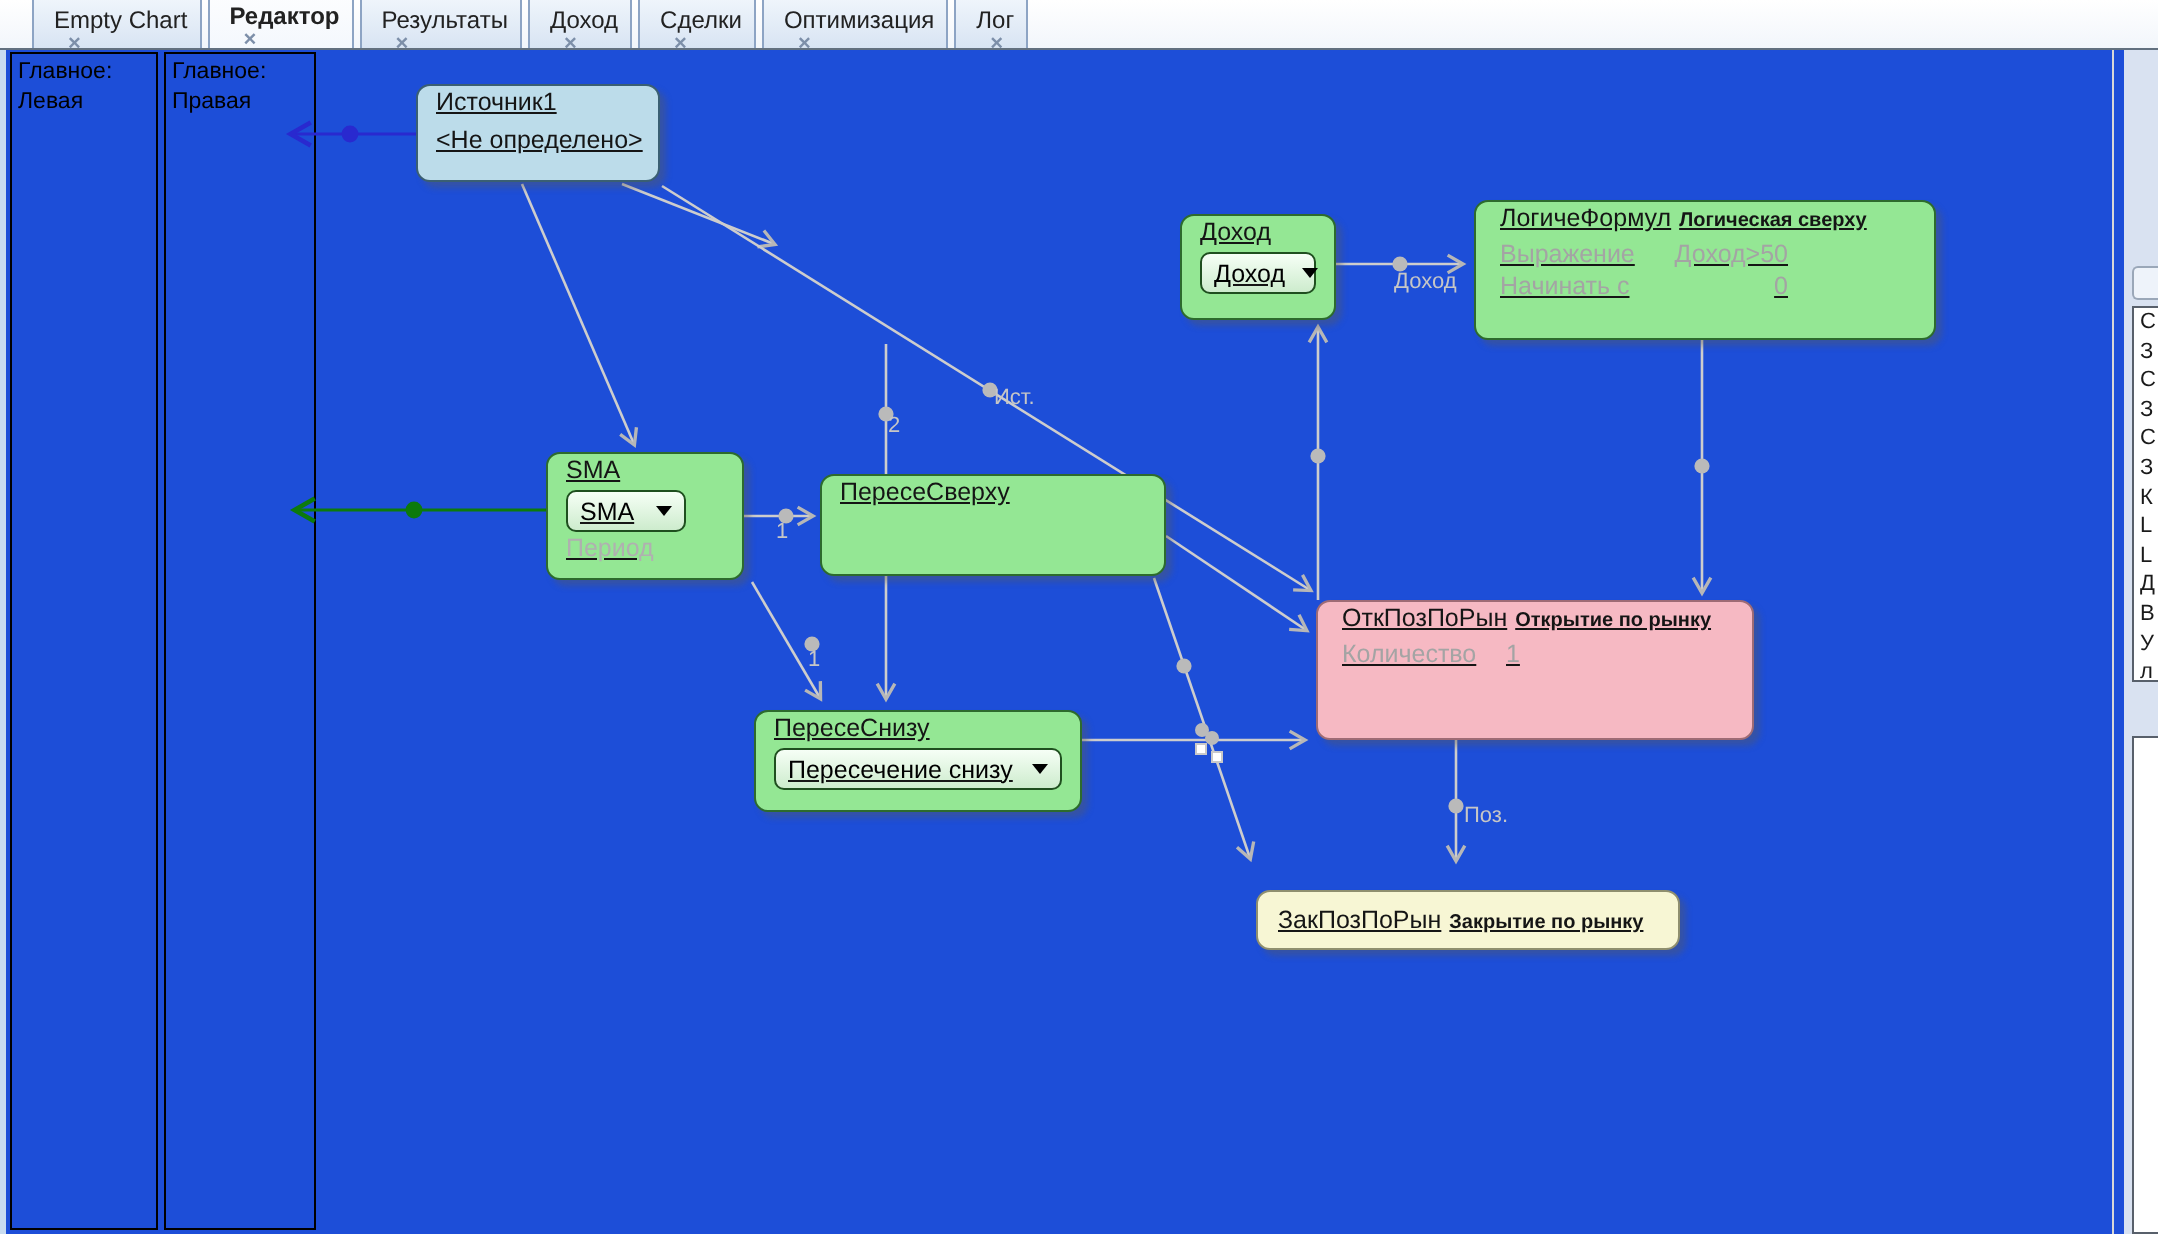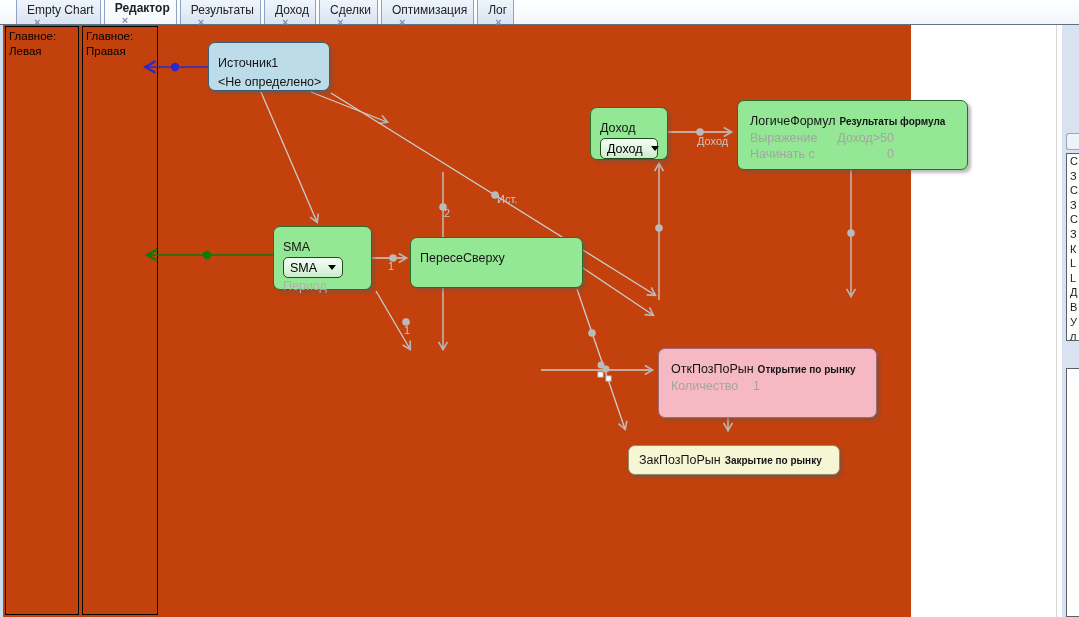--- a/index.html
+++ b/index.html
@@ -10,35 +10,35 @@
   .tabbar{position:absolute;left:0;top:0;width:1079px;height:25px;
     background:linear-gradient(#ffffff,#f2f6fb);border-bottom:1px solid #62707f;
     display:flex;align-items:flex-end;padding-left:16px;box-sizing:border-box;}
   .tab{display:flex;height:21px;padding:12px 6px 0 10px;margin-right:3px;
     border:1px solid #8da4c4;border-bottom:none;border-radius:4px 4px 0 0;
     background:linear-gradient(#f7fbfe,#d8e4f3);font-size:12px;color:#222;cursor:default;flex-direction:column;}
   .tab.active{background:linear-gradient(#ffffff,#f4f8fd);font-weight:bold;height:23px;}
   .tab .tx{margin-left:7px;color:#7d8fa9;font-size:11px;font-weight:bold;line-height:11px;}
 
   
-  .canvas{position:absolute;left:0;top:25px;width:911px;height:592px;background:#c2410c;}
+  .canvas{position:absolute;left:0;top:25px;width:1079px;height:592px;background:#1d4ed8;}
   .chrome-strip{position:absolute;left:0;top:0;width:3px;height:592px;background:#c9dcf0;}
   .wallcol{position:absolute;top:1px;height:589px;border:1px solid #000;background:transparent;box-sizing:border-box;}
   .wallcol .wl{display:block;font-size:11.5px;color:#000;line-height:15px;padding:2px 0 0 3px;}
   svg.wires{position:absolute;left:0;top:0;width:1079px;height:592px;z-index:2;}
   .elab{position:absolute;z-index:3;font-size:11px;color:#c6c6c6;white-space:nowrap;}
 
   
   .node{position:absolute;z-index:4;border-radius:7px;box-sizing:border-box;
-    box-shadow:3px 3px 3px rgba(90,90,90,.40);padding:12px 9px 4px 9px;font-size:12.5px;color:#151515;}
+    box-shadow:3px 3px 3px rgba(90,90,90,.40);padding:0 9px 4px 9px;font-size:12.5px;color:#151515;text-decoration:underline;}
   .node .nt{white-space:nowrap;line-height:16px;}
   .node .st{font-size:10px;font-weight:bold;margin-left:4px;}
   .n-blue{background:#bcdcea;border:1.4px solid #3a5f73;}
   .n-green{background:#94e794;border:1.4px solid #2d6b2d;}
-  .n-pink{background:#f6b9c3;border:1.4px solid #9e6b75;margin-top:48px;}
+  .n-pink{background:#f6b9c3;border:1.4px solid #9e6b75;}
   .n-cream{background:#f7f6d4;border:1.4px solid #8f8f6f;}
   .dd{display:flex;align-items:center;justify-content:space-between;box-sizing:border-box;
     margin-top:2px;height:21px;padding:0 6px 0 6px;border:1.3px solid #1f4f1f;border-radius:5px;
     background:linear-gradient(#f6fff6,#cdeccd);font-size:12.5px;color:#000;white-space:nowrap;}
   .tri{width:0;height:0;border-left:4px solid transparent;border-right:4px solid transparent;
     border-top:5px solid #000;margin-left:8px;}
   .prow{display:flex;line-height:16px;font-size:12.5px;color:#a4a4a4;white-space:nowrap;}
   .prow .k{flex:0 0 82px;}
   .gray-param{color:#b0b0b0;line-height:17px;}
   .val-r{width:62px;text-align:right;}
@@ -167,32 +167,39 @@
         <span>SMA</span>
         <span class="tri"></span>
       </div>
       <div class="gray-param">Период</div>
     </div>
 
     <div class="node n-green" style="left:410px;top:212px;width:173px;height:51px;">
       <div class="nt">ПересеСверху</div>
     </div>
 
+    <div class="node n-green" style="left:377px;top:330px;width:164px;height:51px;">
+      <div class="nt">ПересеСнизу</div>
+      <div class="dd">
+        <span>Пересечение снизу</span>
+        <span class="tri"></span>
+      </div>
+    </div>
 
     <div class="node n-green" style="left:590px;top:82px;width:78px;height:53px;">
       <div class="nt">Доход</div>
       <div class="dd">
         <span>Доход</span>
         <span class="tri"></span>
       </div>
     </div>
 
     <div class="node n-green" style="left:737px;top:75px;width:231px;height:70px;padding-left:12px;">
       <div class="nt">
-        <span>ЛогичеФормул</span><span class="st">Результаты формула</span>
+        <span>ЛогичеФормул</span><span class="st">Логическая сверху</span>
       </div>
       <div class="prow">
         <span class="k">Выражение</span>
         <span class="val-r">Доход&gt;50</span>
       </div>
       <div class="prow">
         <span class="k">Начинать с</span>
         <span class="val-r">0</span>
       </div>
     </div>

